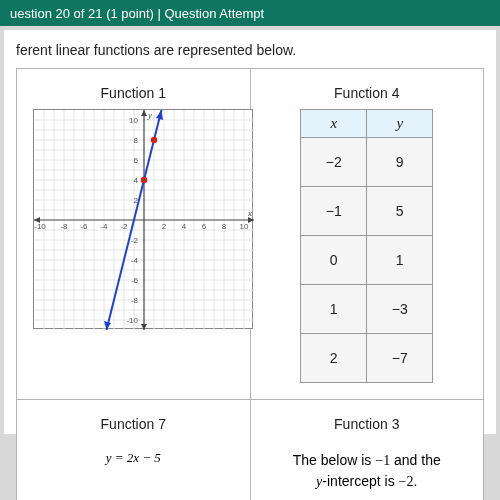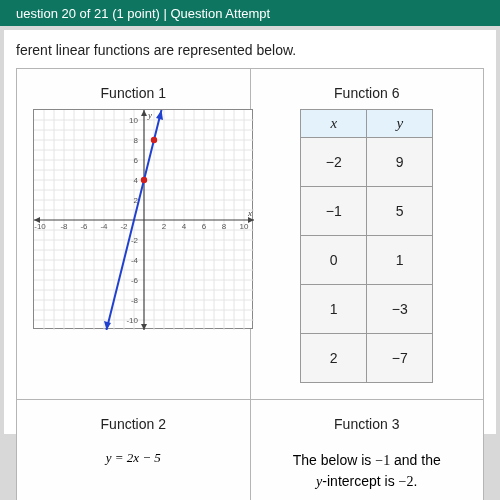--- a/index.html
+++ b/index.html
@@ -6,21 +6,21 @@
     body {
       font-family: Arial, sans-serif;
       background: #d8d8d8;
       width: 500px;
       height: 500px;
       overflow: hidden;
     }
     .header-bar {
       background: #0d7560;
       color: #fff;
-      padding: 6px 16px;
+      padding: 6px 10px;
       font-size: 13px;
       height: 26px;
     }
     .content-wrap {
       background: #fff;
       margin: 4px;
       padding: 10px 12px 0 12px;
       height: 404px;
     }
     .instruction {
@@ -189,21 +189,21 @@
             </g>
             <line class="plot-line" x1="72.5" y1="220" x2="127.5" y2="0"></line>
             <polygon points="127.5,0 122,8 129,10" fill="#2040d0"></polygon>
             <polygon points="72.5,220 70,211 77,213" fill="#2040d0"></polygon>
             <circle class="pt" cx="110" cy="70" r="3.2"></circle>
             <circle class="pt" cx="120" cy="30" r="3.2"></circle>
           </svg>
         </div>
       </td>
       <td>
-        <div class="cell-title">Function 6</div>
+        <div class="cell-title">Function 4</div>
         <table class="xy-table">
           <tbody>
                 <tr>
             <th>x</th>
             <th>y</th>
           </tr>
           <tr>
                   <td>−2</td>
                   <td>9</td>
                 </tr>
@@ -222,21 +222,21 @@
           <tr>
                   <td>2</td>
                   <td>−7</td>
                 </tr>
         </tbody>
             </table>
       </td>
     </tr>
     <tr>
       <td>
-        <div class="cell-title">Function 2</div>
+        <div class="cell-title">Function 7</div>
         <div class="func3-eq">y = 2x − 5</div>
       </td>
       <td>
         <div class="cell-title">Function 3</div>
         <div class="func4-text">
           <span>The below is </span><span class="m">−1</span><span> and the</span><br>
           <span class="m" style="font-style:italic">y</span><span>-intercept is </span><span class="m">−2</span><span>.</span>
         </div>
       </td>
     </tr>

